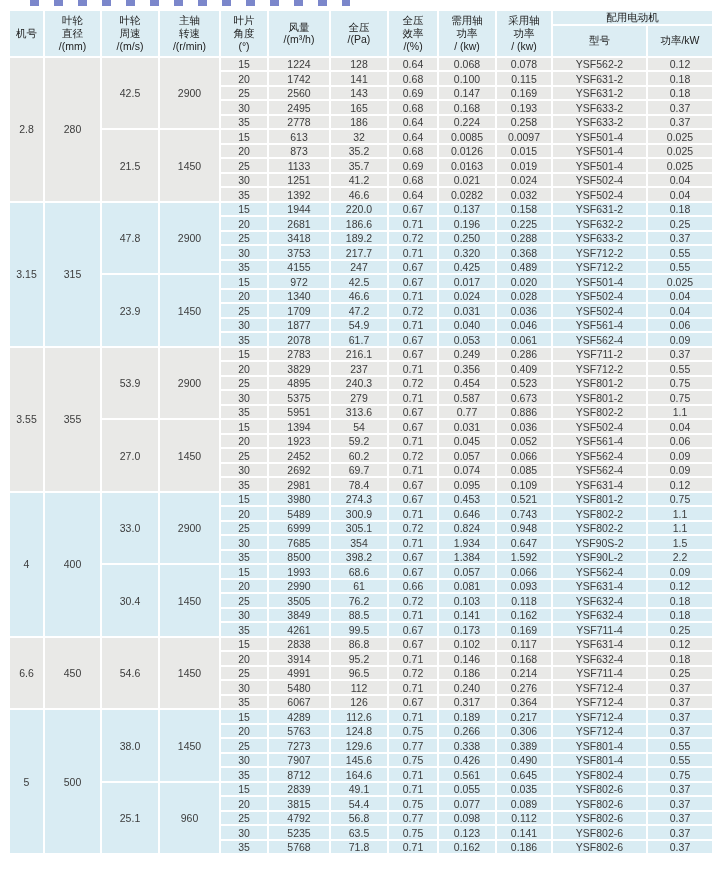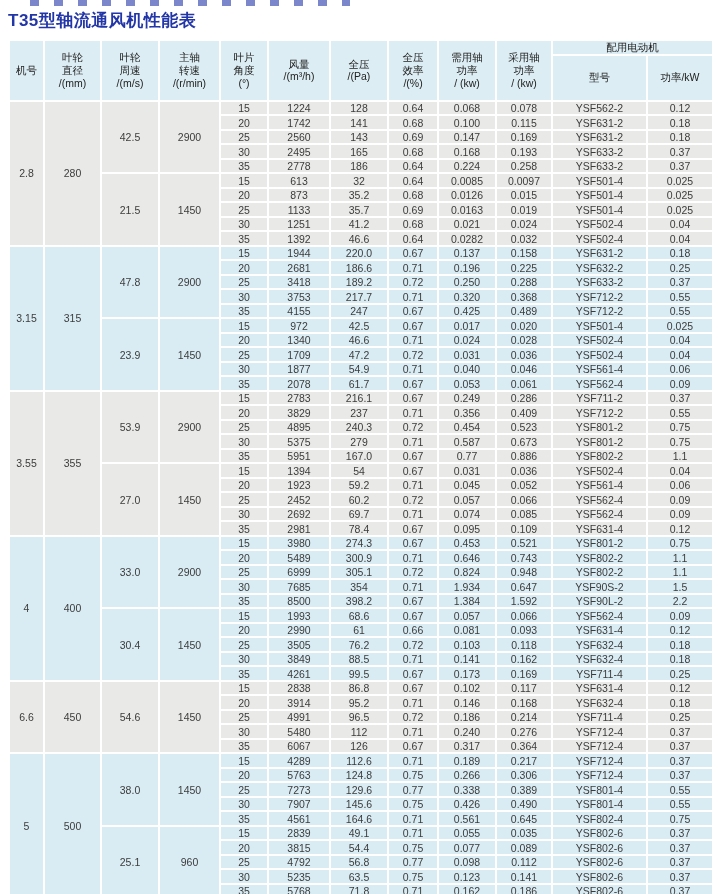--- a/index.html
+++ b/index.html
@@ -26,35 +26,34 @@
     text-align:center;vertical-align:middle;
     padding:0;overflow:hidden;
   }
   thead th{
     background:var(--header-bg);
     color:#222;font-weight:normal;
     font-size:10.5px;line-height:1.22;
     white-space:pre-line;
     padding:2px 0;
   }
-  thead tr.sub th{height:22px;padding:11px;margin-top:28px;}
+  thead tr.sub th{height:22px;padding:4px;margin-top:28px;}
   tbody td{
     font-size:10.5px;line-height:12px;height:12.5px;
     color:var(--text-color);
     white-space:nowrap;
   }
   tbody tr.tint-gray > td{background:var(--block-gray);}
   tbody tr.tint-blue > td{background:var(--block-blue);}
 </style>
 </head>
 <body>
 
 <div class="page">
   <div class="top-artifact"></div>
-  <h1 class="page-title">T35型轴流通风机性能表</h1>
 
   <table class="perf">
     <colgroup>
       <col style="width:35px">
         <col style="width:57px">
         <col style="width:58px">
         <col style="width:61px">
       <col style="width:48px">
         <col style="width:62px">
         <col style="width:58px">
@@ -352,21 +351,21 @@
           <td>279</td>
           <td>0.71</td>
           <td>0.587</td>
           <td>0.673</td>
           <td>YSF801-2</td>
           <td>0.75</td>
         </tr>
         <tr class="tint-gray">
           <td>35</td>
           <td>5951</td>
-          <td>167.0</td>
+          <td>313.6</td>
           <td>0.67</td>
           <td>0.77</td>
           <td>0.886</td>
           <td>YSF802-2</td>
           <td>1.1</td>
         </tr>
         <tr class="tint-gray">
           <td rowspan="5">27.0</td>
           <td rowspan="5">1450</td>
           <td>15</td>
@@ -617,21 +616,21 @@
           <td>7907</td>
           <td>145.6</td>
           <td>0.75</td>
           <td>0.426</td>
           <td>0.490</td>
           <td>YSF801-4</td>
           <td>0.55</td>
         </tr>
         <tr class="tint-blue">
           <td>35</td>
-          <td>4561</td>
+          <td>8712</td>
           <td>164.6</td>
           <td>0.71</td>
           <td>0.561</td>
           <td>0.645</td>
           <td>YSF802-4</td>
           <td>0.75</td>
         </tr>
         <tr class="tint-blue">
           <td rowspan="5">25.1</td>
           <td rowspan="5">960</td>

